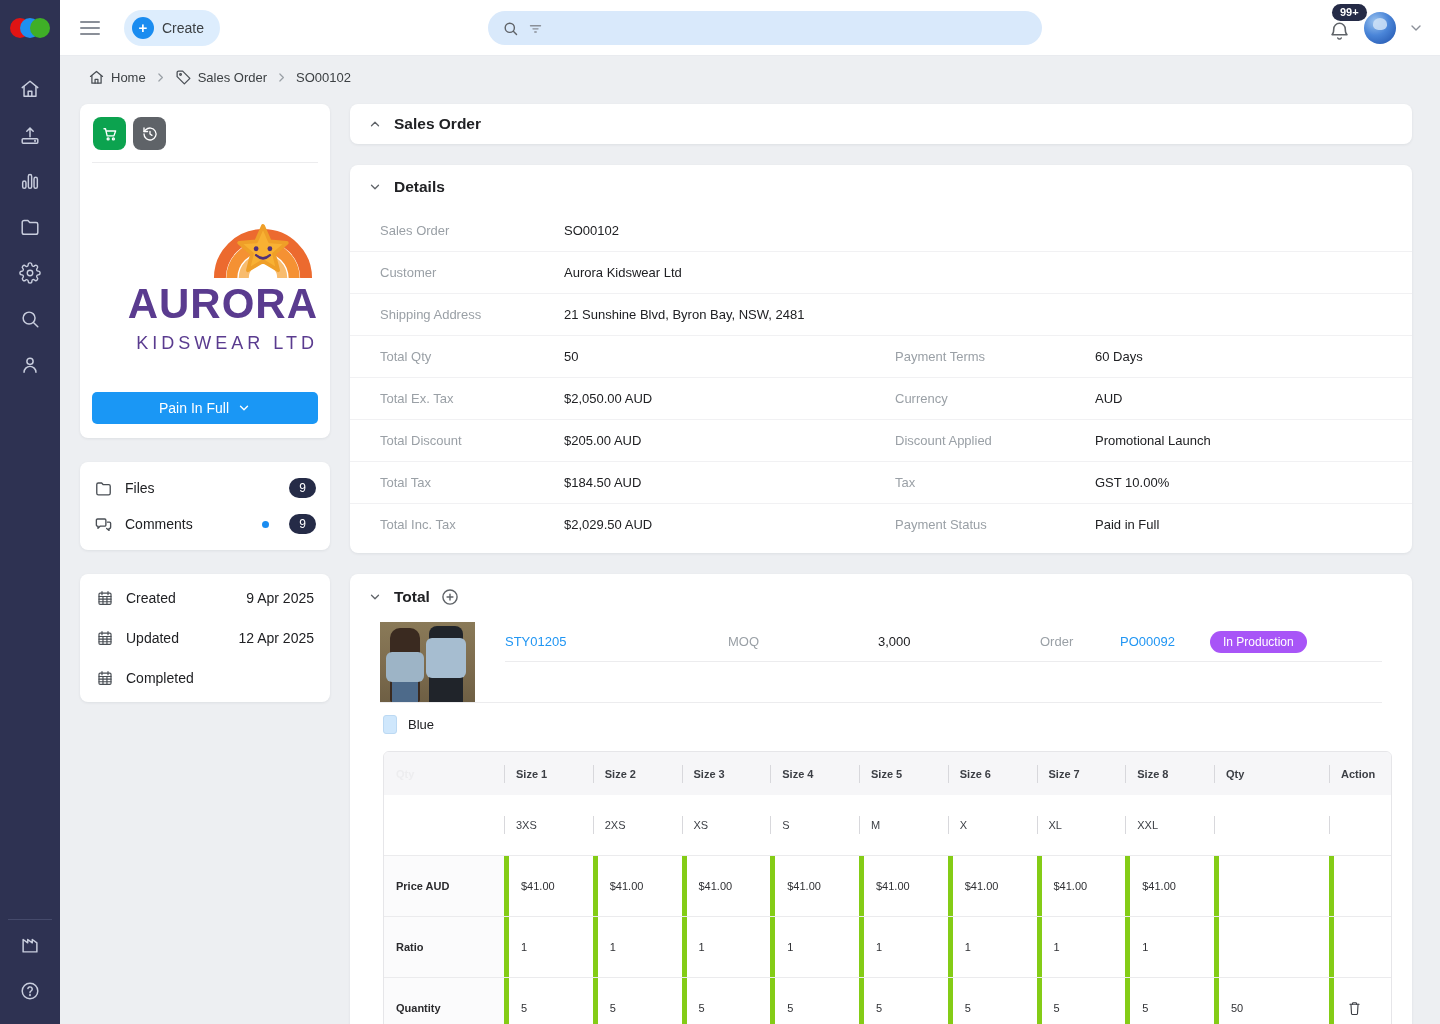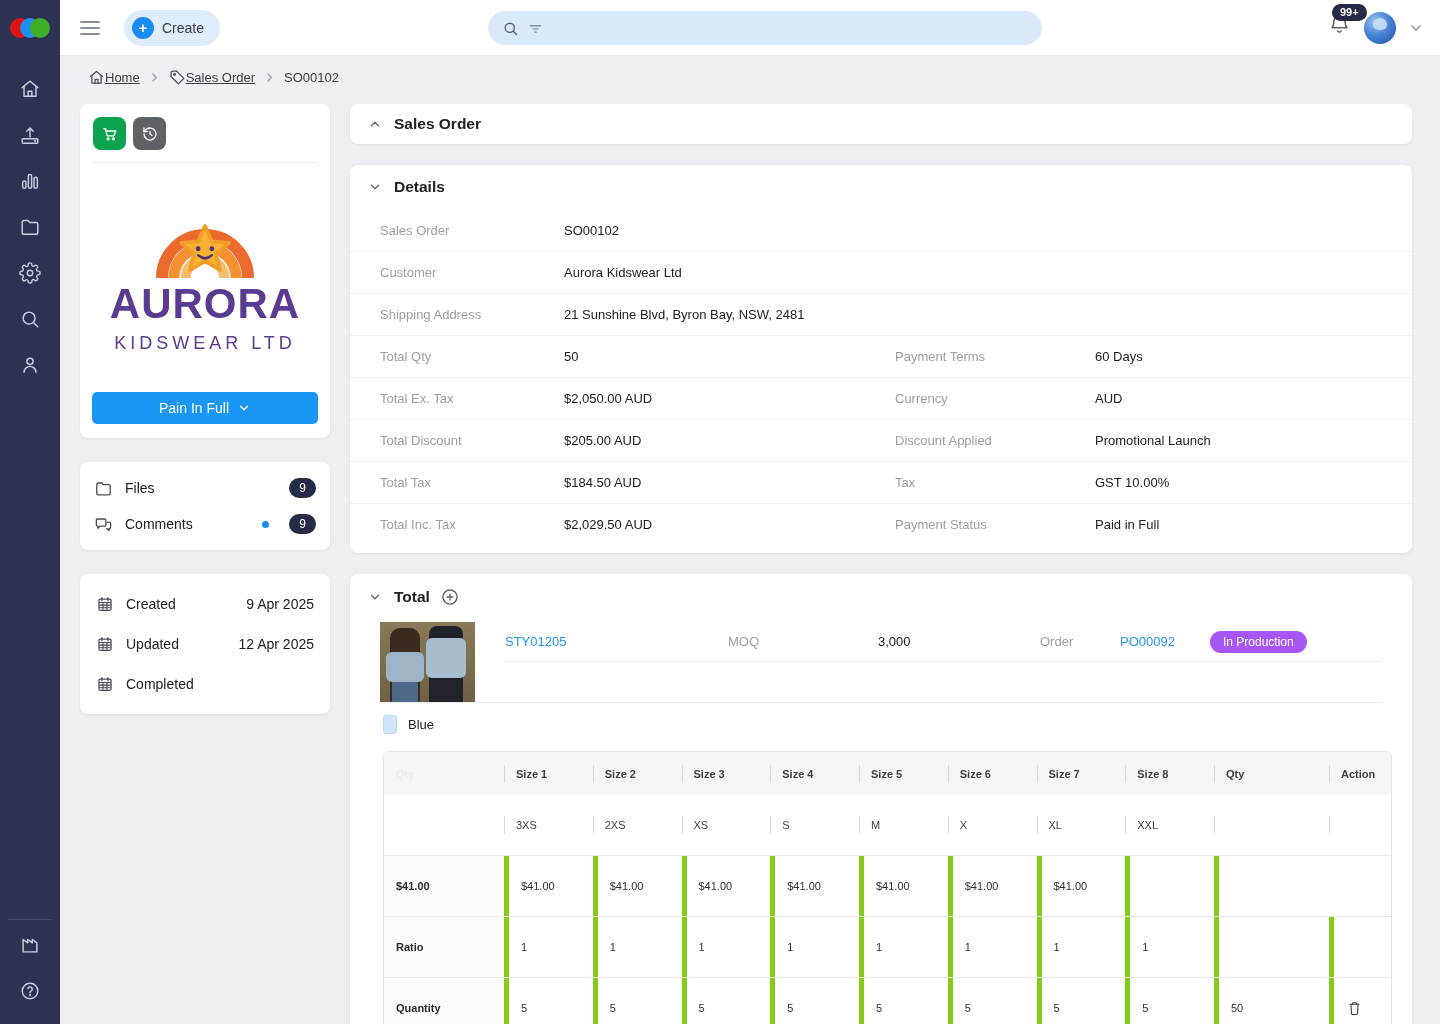--- a/index.html
+++ b/index.html
@@ -1,20 +1,20 @@
 <!DOCTYPE html>
 <html><head>
 <meta charset="utf-8">
 <style>
   * { margin:0; padding:0; box-sizing:border-box; }
   html,body { width:1440px; height:1024px; overflow:hidden; }
   body { font-family:"Liberation Sans", sans-serif; background:#edeff2; color:#202124; display:flex; }
 
   svg { display:block; }
-  .icon { display:inline-flex; align-items:flex-start; justify-content:center; flex:none; }
+  .icon { display:inline-flex; align-items:flex-end; justify-content:center; flex:none; }
 
   
   .sidebar { width:60px; height:1024px; background:#2e3252; display:flex; flex-direction:column; align-items:center; flex:none; }
   .app-logo { margin-top:16px; margin-bottom:22px; position:relative; width:40px; height:26px; }
   .app-logo i { position:absolute; top:2px; width:20px; height:20px; border-radius:50%; }
   .app-logo .c1 { left:0; background:#e01414; }
   .app-logo .c2 { left:10px; background:#1e90f0; }
   .app-logo .c3 { left:20px; background:#3faf27; }
   .side-nav { display:flex; flex-direction:column; align-items:center; gap:24px; margin-top:14px; }
   .side-item { color:#c9cede; cursor:pointer; }
@@ -37,48 +37,48 @@
   .searchbar input::placeholder { color:#5f6368; }
   .topbar-right { position:absolute; right:16px; top:0; height:56px; display:flex; align-items:center; gap:12px; }
   .notif { position:relative; width:26px; height:30px; color:#5f6368; cursor:pointer; }
   .notif-badge { position:absolute; top:-9px; left:6px; background:#252b47; color:#fff; font-size:11px; font-weight:700; border-radius:11px; padding:3px 8px; line-height:1; }
   .avatar { width:32px; height:32px; border-radius:50%; background:radial-gradient(circle at 35% 30%, #9cc4ef 0%, #4a85d8 45%, #1d4fa8 100%); position:relative; overflow:hidden; cursor:pointer; }
   .avatar::after { content:""; position:absolute; left:9px; top:6px; width:14px; height:12px; border-radius:50% 50% 40% 40%; background:#cfe2f7; opacity:.85; }
   .caret { color:#8a8f98; cursor:pointer; }
 
   
   .breadcrumb { height:42px; display:flex; align-items:center; gap:8px; padding-left:28px; font-size:13px; color:#3c4043; flex:none; }
-  .crumb { display:flex; align-items:center; cursor:pointer;text-decoration:underline; }
+  .crumb { display:flex; align-items:center; gap:6px; cursor:pointer; }
   .crumb-sep { color:#9aa0a6; }
 
   
   .content-row { display:flex; padding:6px 28px 0 20px; gap:20px; align-items:flex-start; }
   .card { background:#fff; border-radius:8px; box-shadow:0 1px 3px rgba(16,24,40,.07); }
 
   
   .left-col { width:250px; flex:none; display:flex; flex-direction:column; gap:24px; }
   .profile-card { padding:13px 12px 14px; }
   .action-row { display:flex; gap:7px; padding-left:1px; }
   .sq-btn { width:33px; height:33px; border-radius:8px; display:flex; align-items:center; justify-content:center; cursor:pointer; color:#fff; }
   .sq-btn.green { background:#0ca34f; }
   .sq-btn.gray { background:#5f6368; }
   .profile-divider { height:1px; background:#ececee; margin:12px 0 0; }
-  .brand { display:flex; flex-direction:column; align-items:center; padding:26px 0 38px; }
+  .brand { display:flex; flex-direction:column; align-items:flex-end; padding:26px 0 38px; }
   .brand-word { font-size:42px; font-weight:800; letter-spacing:1px; color:#5a3b8f; line-height:1; margin-top:2px; }
   .brand-sub { font-size:18px; font-weight:400; letter-spacing:4px; color:#5a3b8f; margin-top:8px; }
   .status-btn { width:100%; height:32px; border-radius:5px; background:#1a97f5; color:#fff; font-size:14px; display:flex; align-items:center; justify-content:center; gap:8px; cursor:pointer; }
 
   .links-card { padding:8px 14px; }
   .link-row { height:36px; display:flex; align-items:center; gap:12px; cursor:pointer; }
   .link-row .icon { color:#4a4f55; }
   .link-label { font-size:14px; color:#202124; flex:1; }
   .dot { width:7px; height:7px; border-radius:50%; background:#1a8cf0; margin-right:8px; }
   .count-badge { min-width:27px; height:20px; border-radius:10px; background:#252b47; color:#fff; font-size:12px; display:flex; align-items:center; justify-content:center; padding:0 8px; }
 
-  .dates-card { padding:10px 16px; }
+  .dates-card { padding:4px 16px; }
   .date-row { height:40px; display:flex; align-items:center; gap:12px; }
   .date-row .icon { color:#4a4f55; }
   .date-label { font-size:14px; color:#202124; flex:1; }
   .date-value { font-size:14px; color:#202124; }
 
   
   .right-col { flex:1; display:flex; flex-direction:column; gap:21px; }
   .section-head { display:flex; align-items:center; gap:12px; padding:0 0 0 18px; height:40px; cursor:pointer; }
   .section-head .icon { color:#5f6368; }
   .section-title { font-size:15.5px; font-weight:600; color:#202124; }
@@ -521,20 +521,21 @@
               <span class="t-cell th2">M</span>
               <span class="t-cell th2">X</span>
               <span class="t-cell th2">XL</span>
               <span class="t-cell th2">XXL</span>
               <span class="t-cell th2"></span>
               <span class="t-cell th2"></span>
             </div>
           </div>
           <div class="t-body">
             <div class="t-row">
+              <span class="t-cell tb">Price AUD</span>
               <span class="t-cell tb">$41.00</span>
               <span class="t-cell tb">$41.00</span>
               <span class="t-cell tb">$41.00</span>
               <span class="t-cell tb">$41.00</span>
               <span class="t-cell tb">$41.00</span>
               <span class="t-cell tb">$41.00</span>
               <span class="t-cell tb">$41.00</span>
               <span class="t-cell tb">$41.00</span>
               <span class="t-cell tb"></span>
               <span class="t-cell tb"></span>

